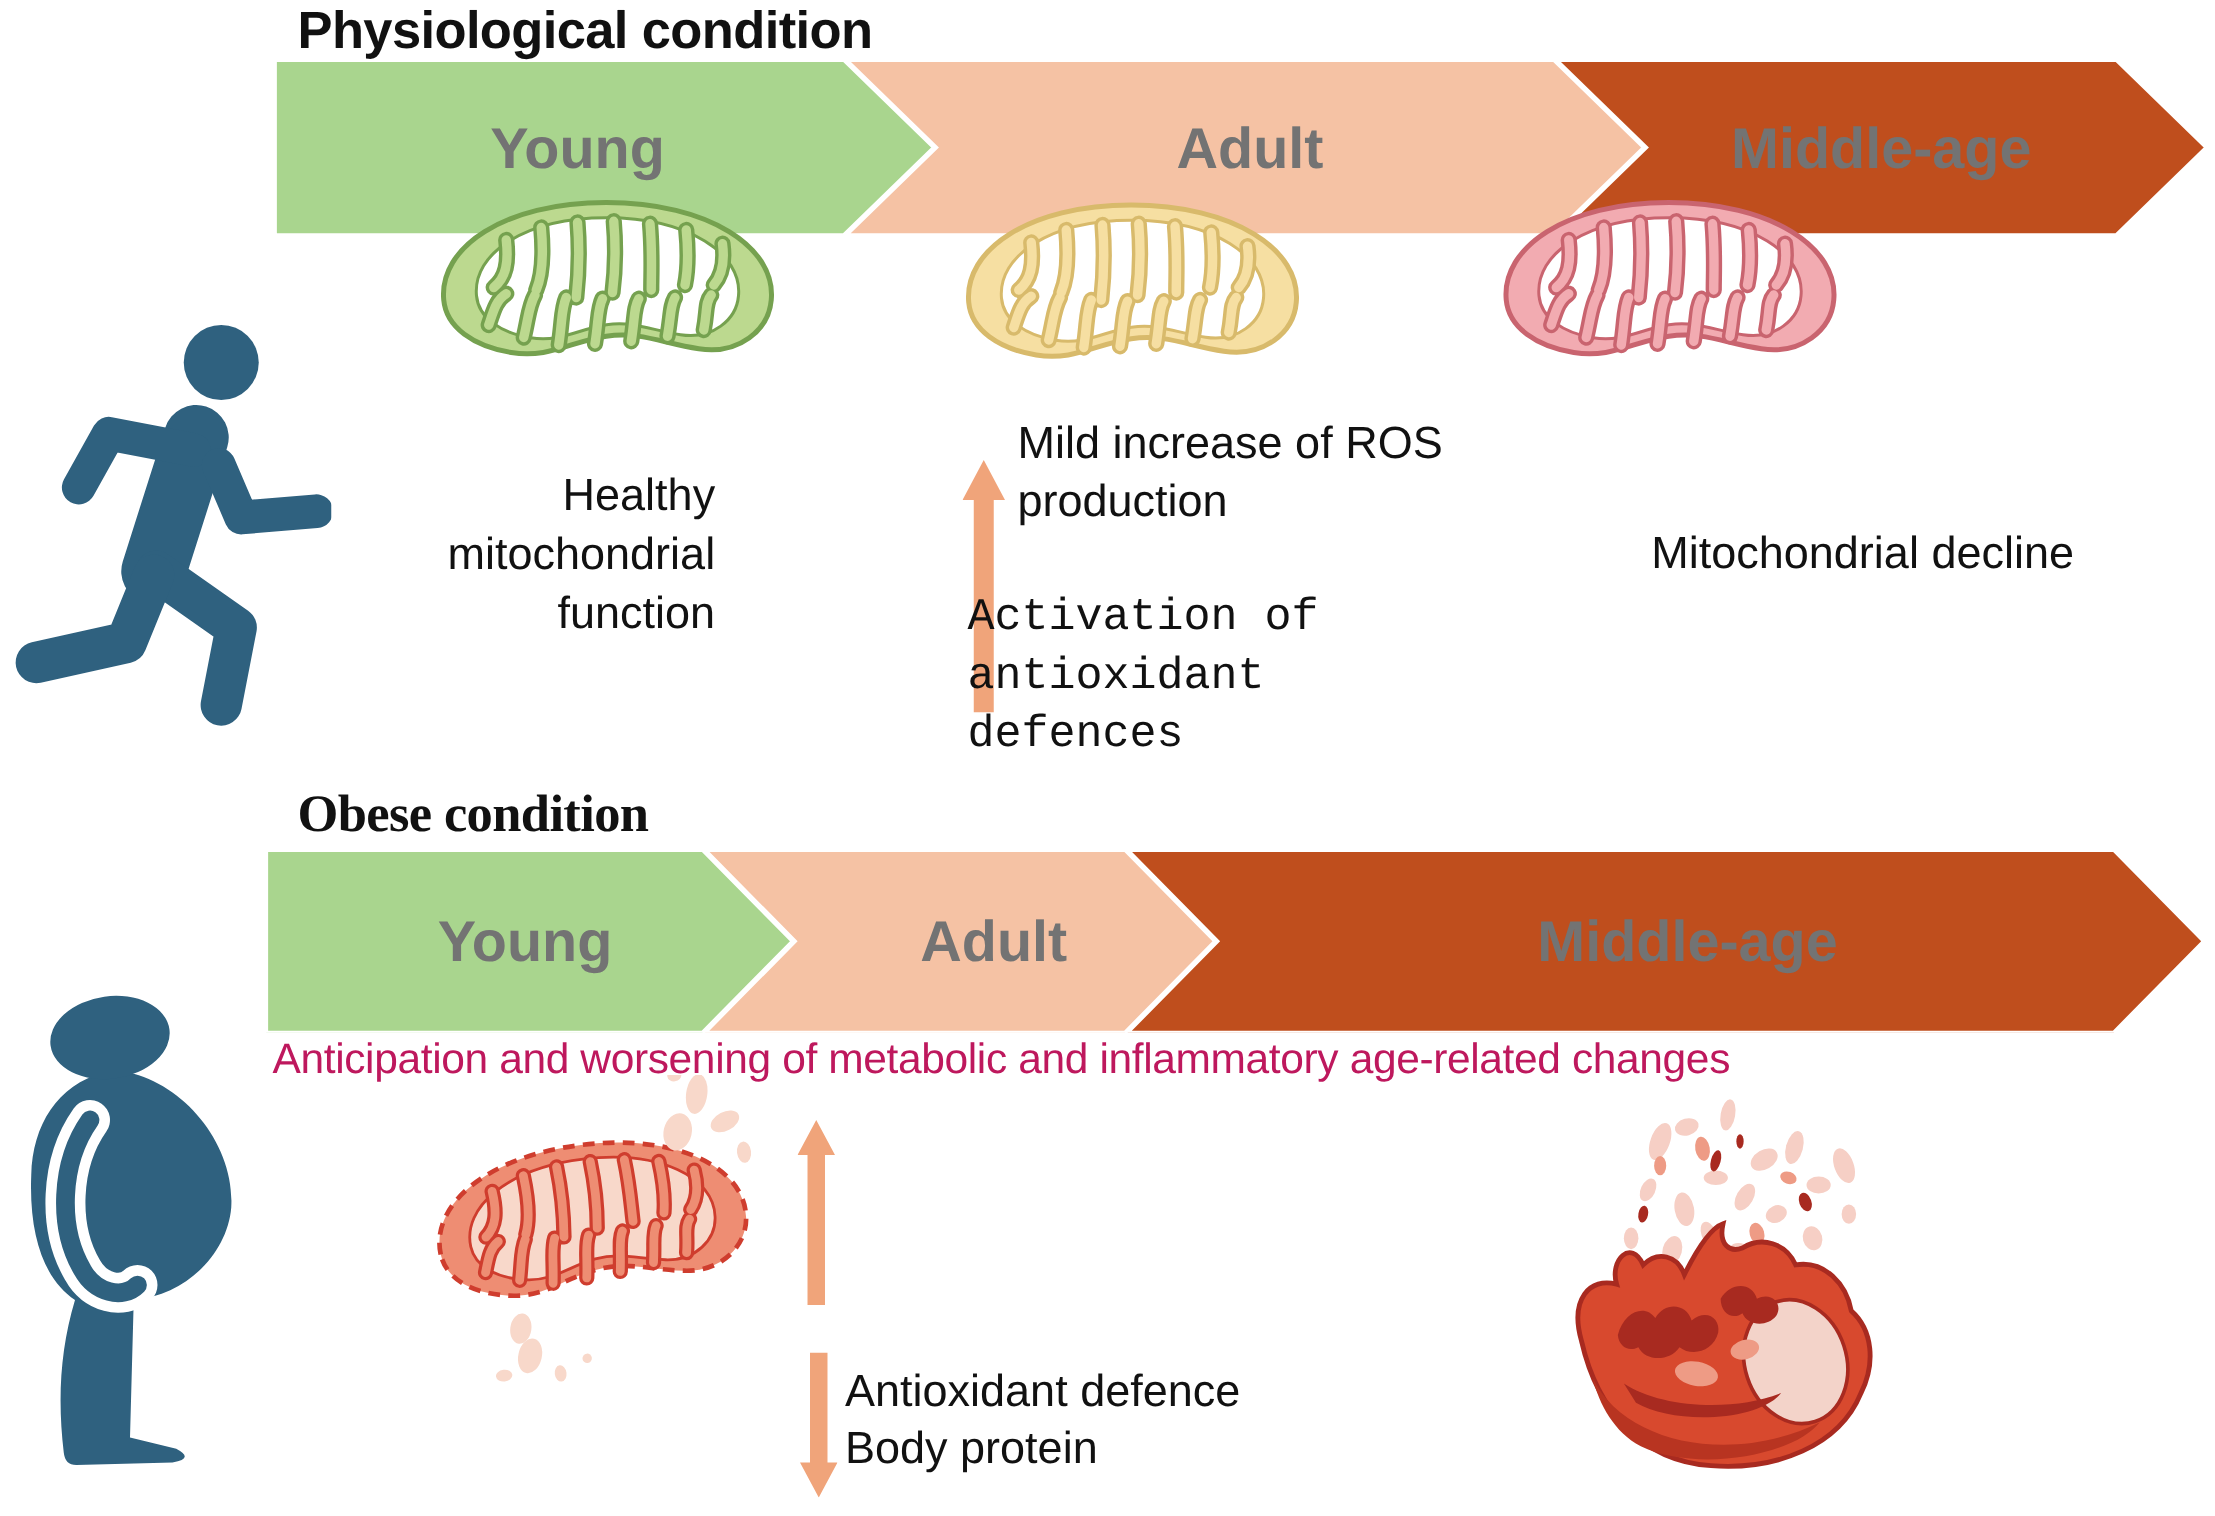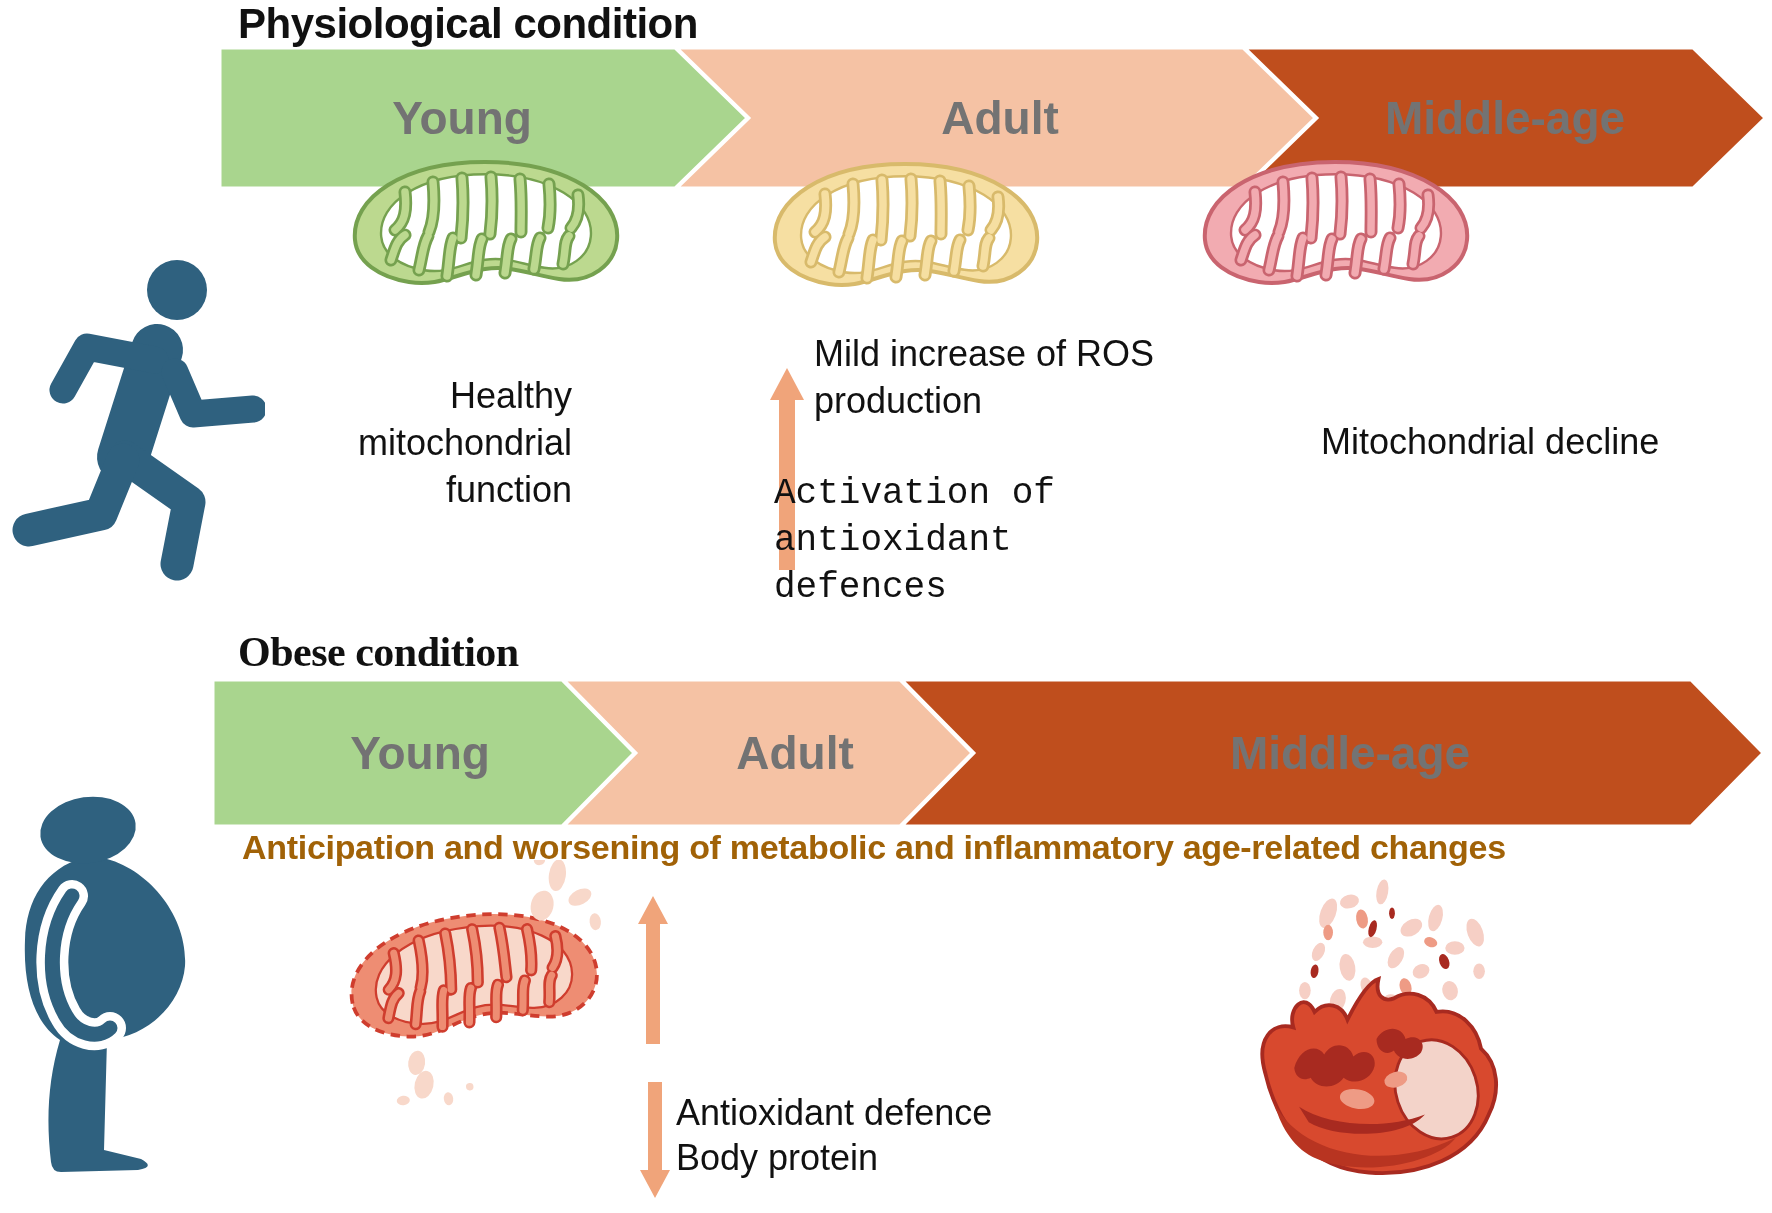--- a/index.html
+++ b/index.html
@@ -17,21 +17,21 @@
   .seg-adult{fill:var(--seg-adult);}
   .seg-middle{fill:var(--seg-middle);}
   .banner-label{
     position:absolute;transform:translate(-50%,-50%);
     font-size:46px;font-weight:bold;color:#737373;white-space:nowrap;
   }
   .note{
     position:absolute;font-size:36px;line-height:47px;color:#111;white-space:pre-line;
   }
   .subtitle{
-    position:absolute;font-size:34px;font-weight:bold;color:#a16207;letter-spacing:-0.3px;white-space:nowrap;margin-left:24px;
+    position:absolute;font-size:34px;font-weight:normal;color:#be185d;letter-spacing:-0.3px;white-space:nowrap;
   }
   .flow-arrow{position:absolute;}
   .flow-arrow polygon{fill:var(--arrow);}
   
   .mito-outer{fill:var(--mem);stroke:var(--line);stroke-width:4;stroke-dasharray:var(--dash,none);}
   .mito-inner{fill:var(--matrix,#ffffff);stroke:var(--line);stroke-width:3;}
   .mito-fingers-dark{fill:none;stroke:var(--line);stroke-width:13;stroke-linecap:round;}
   .mito-fingers-lite{fill:none;stroke:var(--mem);stroke-width:7.5;stroke-linecap:round;}
   .person{fill:none;stroke:var(--person);stroke-linecap:round;stroke-linejoin:round;}
   .person .solid{fill:var(--person);stroke:none;}

